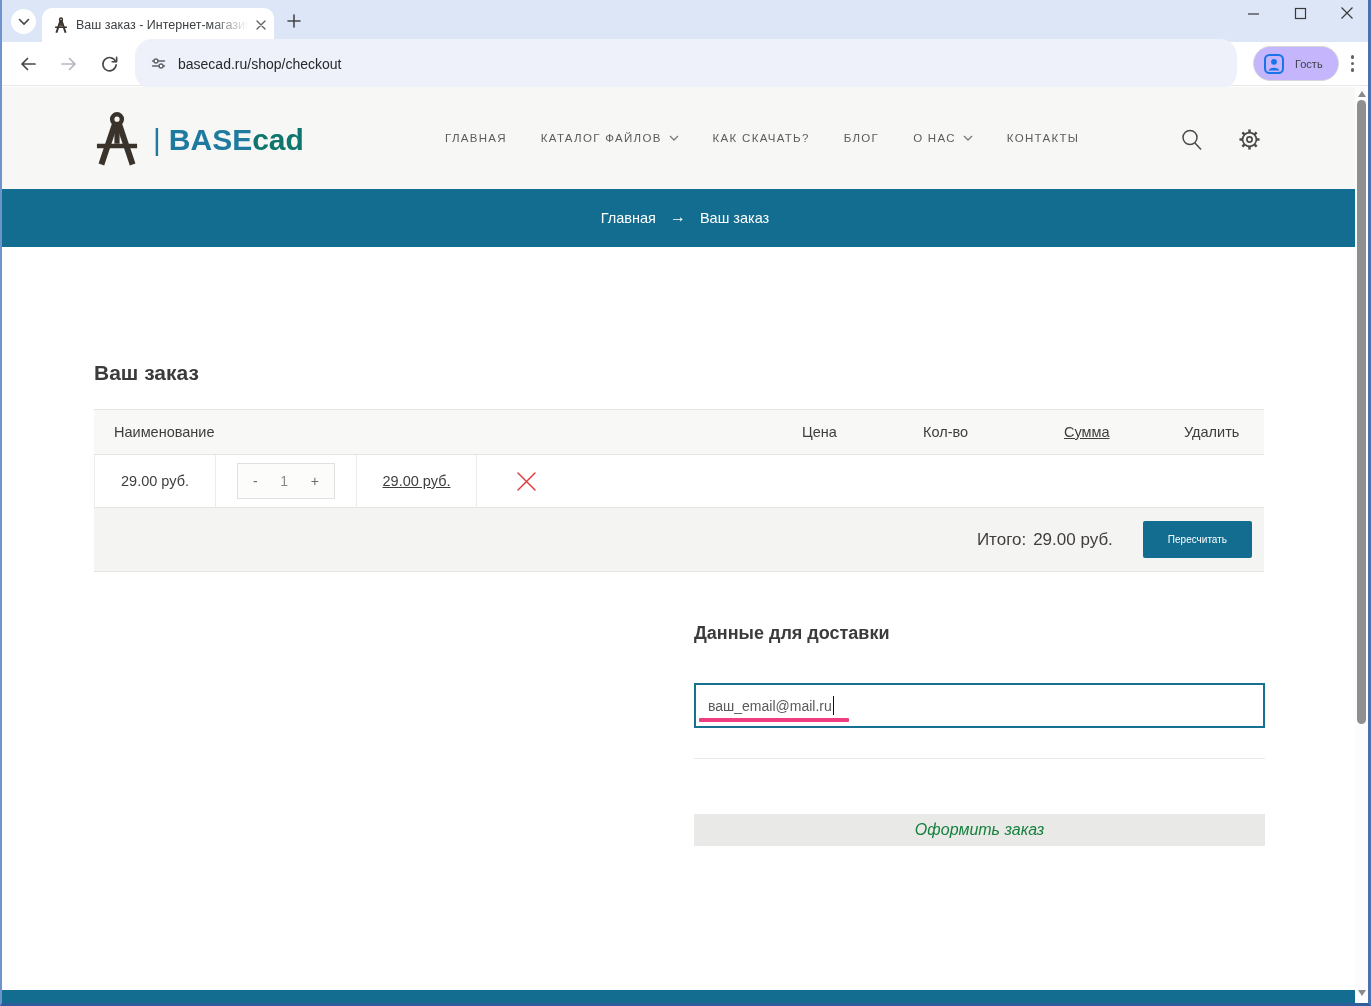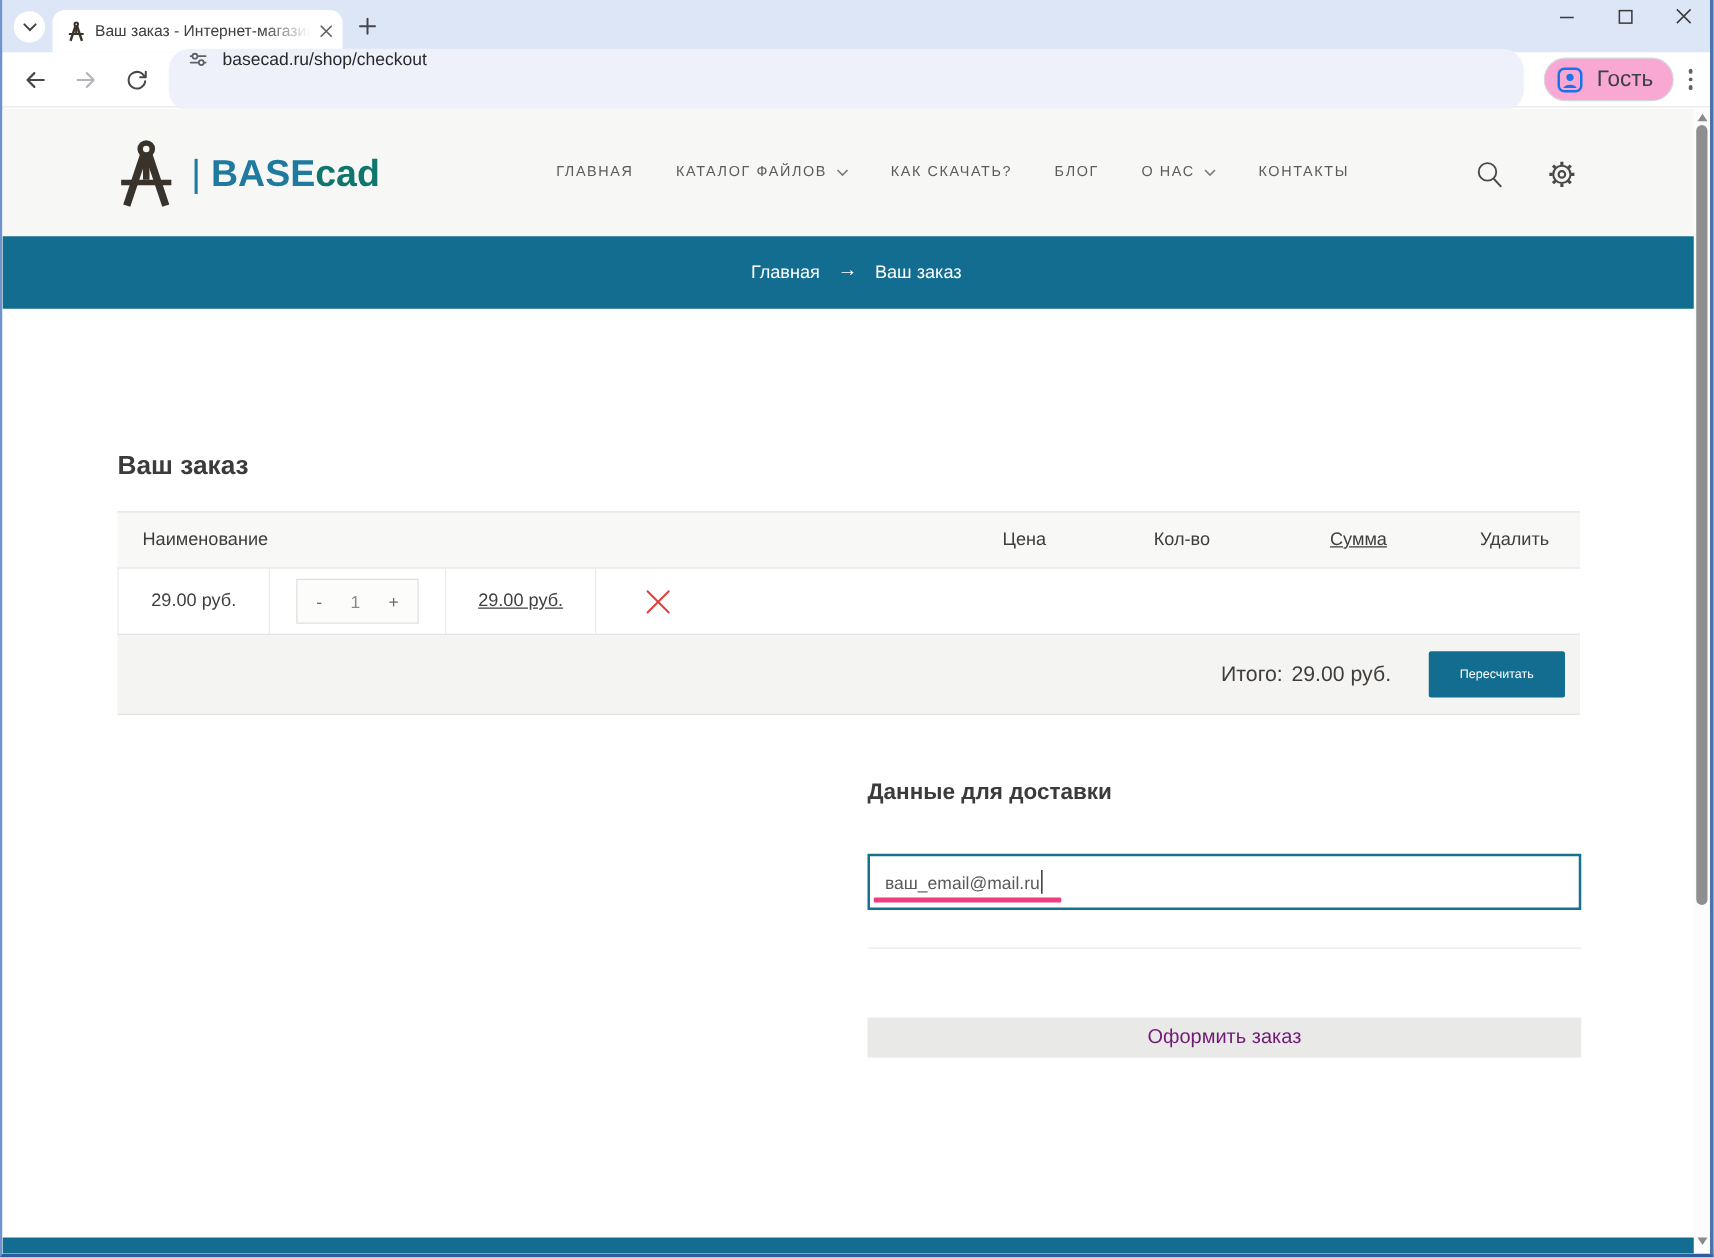--- a/index.html
+++ b/index.html
@@ -20,24 +20,24 @@
     mask-image:linear-gradient(90deg,#000 78%,transparent); }
   .newtab { position:absolute; left:283px; top:12px; width:18px; height:18px;
     display:flex; align-items:center; justify-content:center; }
   .win-controls { position:absolute; right:14px; top:6px; display:flex; gap:33px; align-items:center; }
   .win-btn { width:14px; height:14px; display:flex; align-items:center; justify-content:center; }
 
   .toolbar { position:relative; height:44px; background:#fff; display:flex; align-items:center;
     padding:0 10px; border-bottom:1px solid #e8e8e8; }
   .nav-icons { display:flex; gap:21px; align-items:center; margin-left:6px; }
   .urlbar { flex:1; height:50px; background:#eef1f9; border-radius:17px; margin:0 16px 0 16px;
-    display:flex; align-items:flex-start; gap:11px; padding:0 15px; }
+    display:flex; align-items:center; gap:11px; padding:0 15px; }
   .url-text { font-size:14px; color:#27292d; }
-  .profile-chip { height:35px; border:1px solid #d5d7db; border-radius:18px; background:#f9a8d4;
-    display:flex; align-items:center; gap:9px; padding:0 15px 0 8px; font-size:18px; color:#3c4043; }
+  .profile-chip { height:35px; border:1px solid #d5d7db; border-radius:18px; background:#c4b5fd;
+    display:flex; align-items:center; gap:9px; padding:0 15px 0 8px; font-size:11px; color:#3c4043; }
   .profile-ic { width:24px; height:24px; }
   .dots { margin:0 4px 0 12px; display:flex; flex-direction:column; gap:3px; }
   .dots i { width:3.4px; height:3.4px; border-radius:50%; background:#5f6368; }
 
   
   .page { position:absolute; top:87px; left:0; right:0; bottom:0; background:#fff; overflow:hidden; }
 
   .site-header { position:absolute; top:0; left:0; right:0; height:102px; background:#f7f7f5; }
   .logo { position:absolute; left:92px; top:24px; display:flex; align-items:center; gap:13px; cursor:pointer; }
   .logo-text { font-size:30px; font-weight:700; display:flex; align-items:center; }
@@ -92,21 +92,21 @@
     border:2px solid #15718e; background:#fff; display:flex; align-items:center; padding:0 12px;
     font-size:14px; color:#5a5a5a; cursor:text; }
   .caret { display:inline-block; width:1.5px; height:19px; background:#111; margin-left:1px; }
   .inp-pink { top:95px; left:5px; width:150px; }
   .wm-pink { top:166px; left:0; width:256px; }
   .dl-divider { position:absolute; top:135px; left:0; width:571px; height:1px; background:#e9e9e7; }
   .amount-row { position:absolute; top:147px; left:0; display:flex; align-items:baseline; gap:9px; }
   .amount-label { font-size:14px; color:#a0a0a0; }
   .amount-value { font-size:19px; color:#3c3c3c; letter-spacing:.4px; }
   .submit-btn { position:absolute; top:191px; left:0; width:571px; height:32px; background:#e9e9e7;
-    border:none; font-size:16px; color:#701a75; cursor:pointer; font-family:"Liberation Sans",sans-serif; }
+    border:none; font-size:16px; color:#15803d; cursor:pointer; font-family:"Liberation Sans",sans-serif;font-style:italic; }
 
   .footer-strip { position:absolute; left:0; right:0; bottom:0; height:13px; background:#136d90; }
 
   
   .scrollbar { position:absolute; top:0; right:0; width:13px; height:100%; background:#fcfcfc; }
   .sb-up { position:absolute; top:4px; left:2.5px; width:0; height:0;
     border-left:4px solid transparent; border-right:4px solid transparent; border-bottom:6px solid #8a8a8a; }
   .sb-down { position:absolute; bottom:7px; left:2.5px; width:0; height:0;
     border-left:4px solid transparent; border-right:4px solid transparent; border-top:6px solid #8a8a8a; }
   .sb-thumb { position:absolute; top:13px; left:2px; width:9px; height:624px; background:#8f8f8f; border-radius:5px; }

